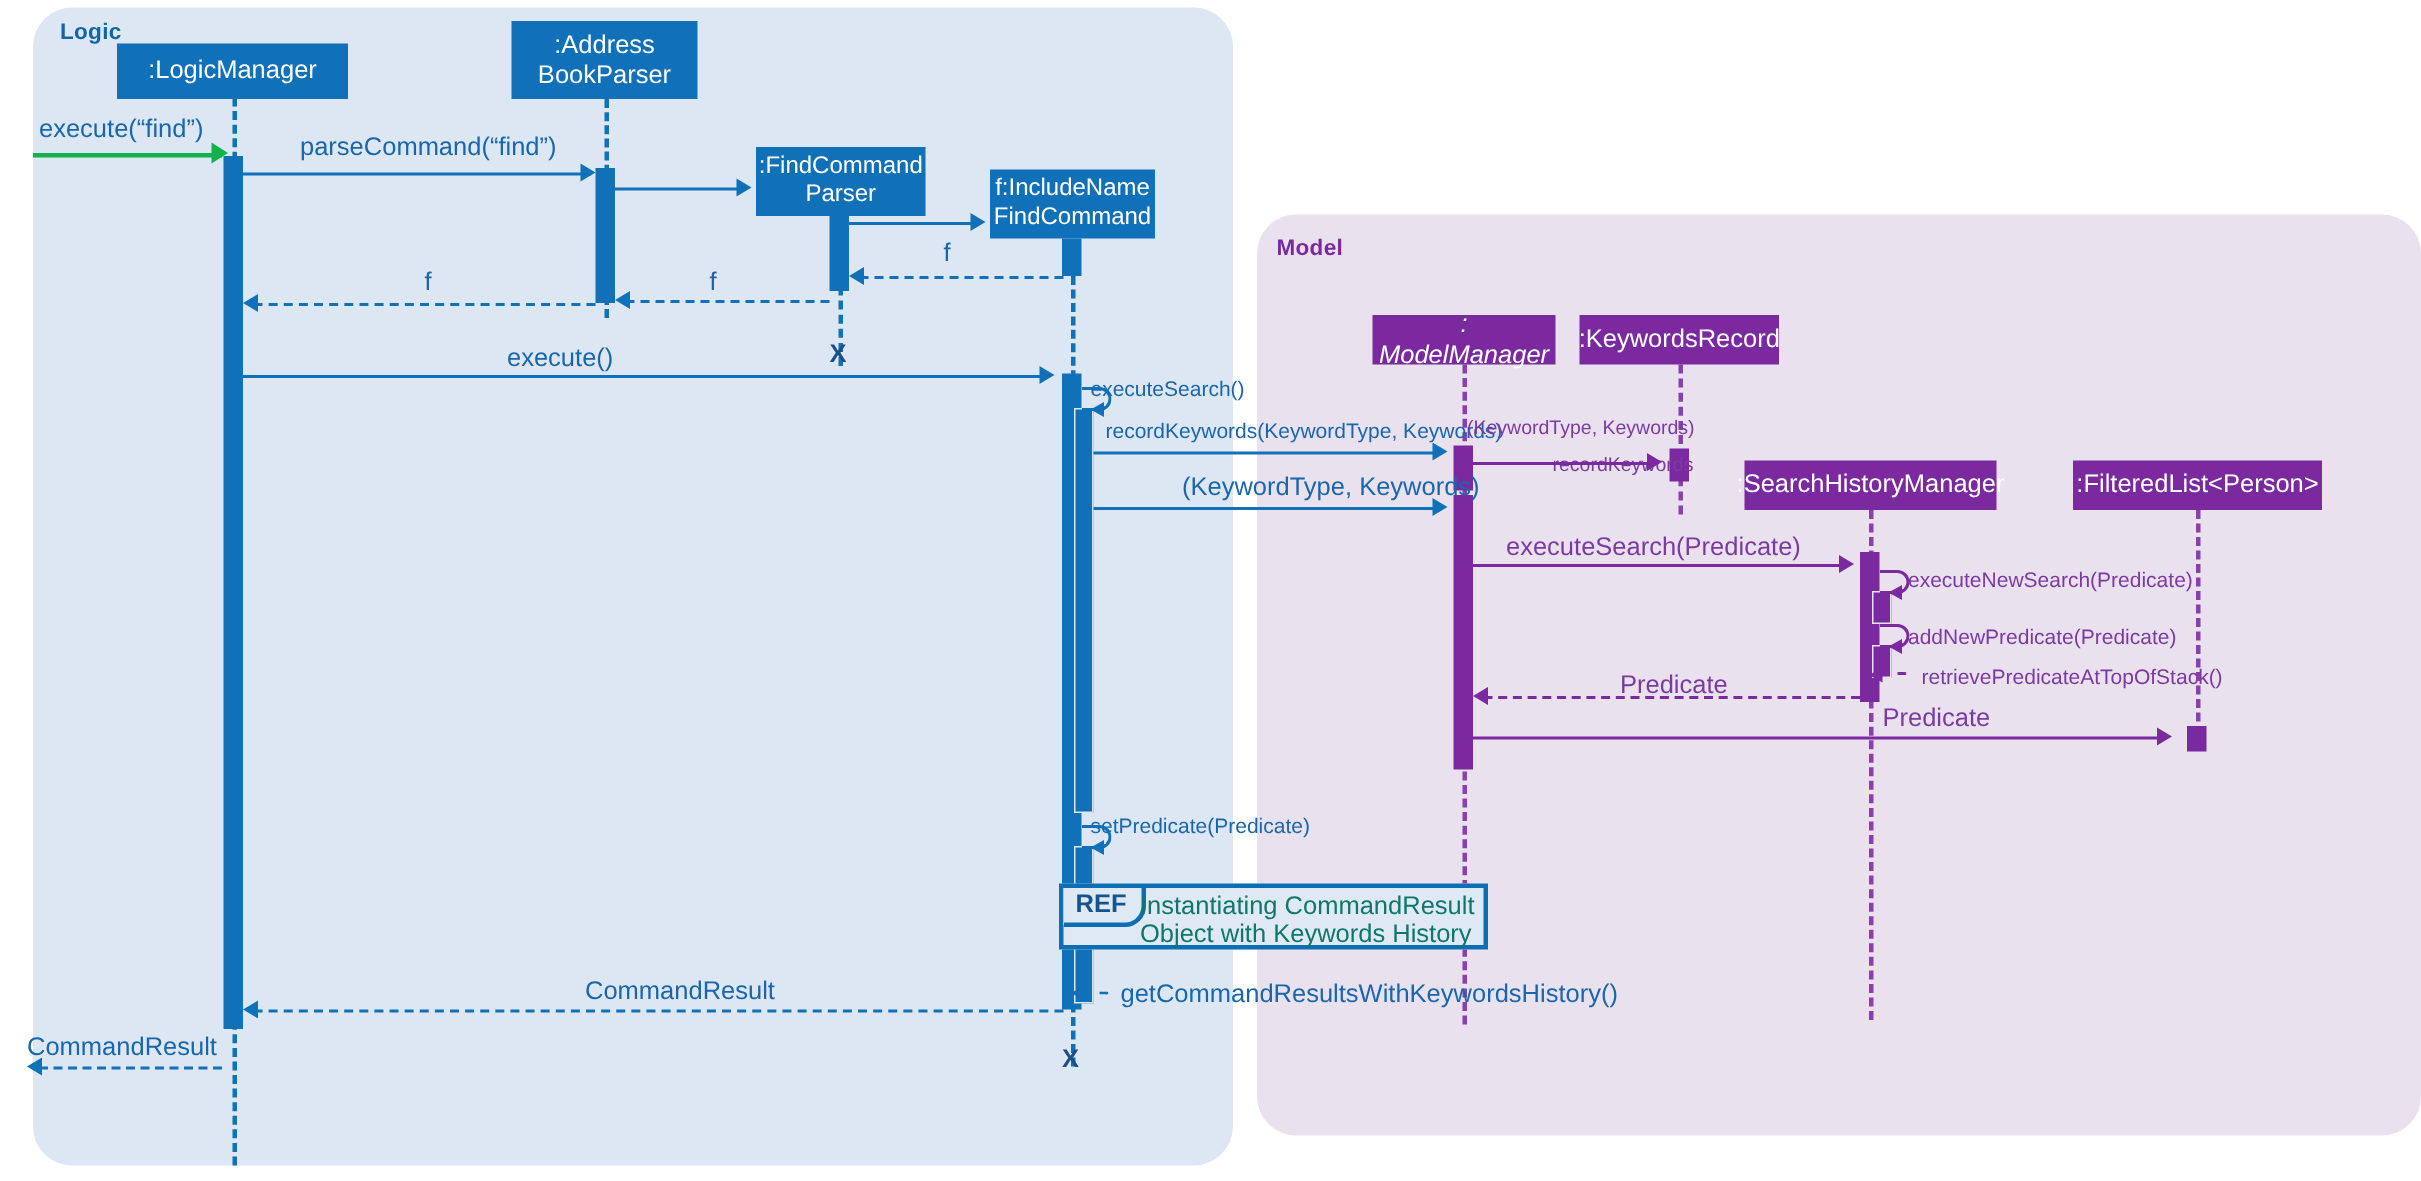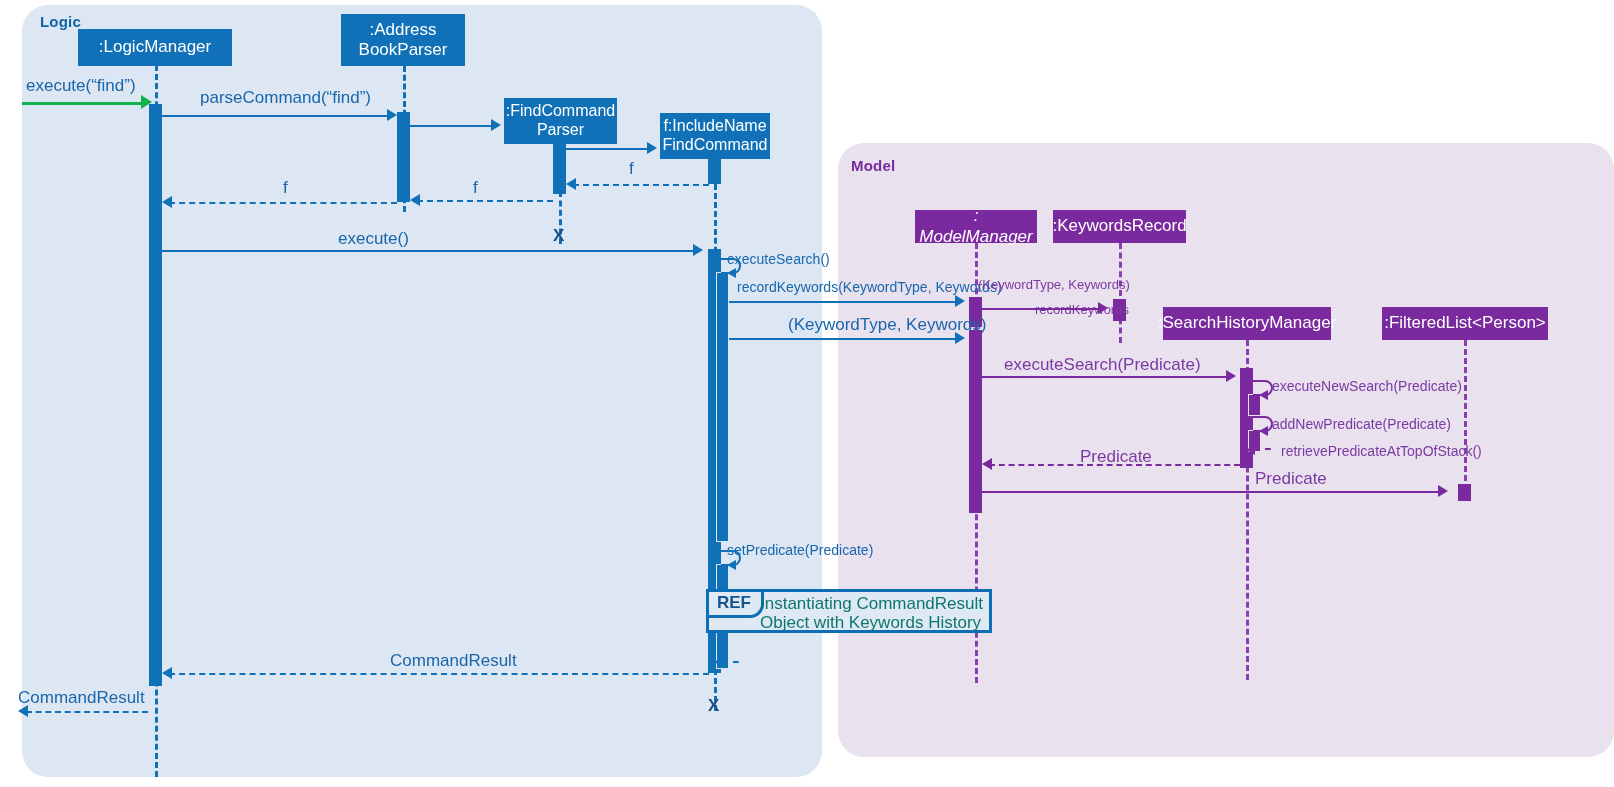--- a/index.html
+++ b/index.html
@@ -207,20 +207,21 @@
 
   <div class="lbl sm" style="left:727px;top:542px;color:#1966ad;">setPredicate(Predicate)</div>
   <div class="selfloop" style="left:721px;top:550px;width:20px;height:16px;border-width:2px;border-color:#1171b8;"></div>
   <div class="arrowhead" style="left:727px;top:560px;border-top:5px solid transparent;border-bottom:5px solid transparent;border-right:9px solid #1171b8;"></div>
 
   <div class="refbox" style="left:706px;top:589px;width:286px;height:44px;"></div>
   <div class="reftag" style="left:709px;top:592px;">REF</div>
   <div class="reftext" style="left:760px;top:593px;">Instantiating CommandResult</div>
   <div class="reftext" style="left:760px;top:612px;">Object with Keywords History</div>
 
+  <div class="lbl" style="left:747px;top:653px;color:#1966ad;">getCommandResultsWithKeywordsHistory()</div>
   <div class="selfloop" style="left:721px;top:661px;width:18px;height:1px;border-width:2px;border-style:dashed;border-color:#1171b8;border-left:none;border-bottom:none;"></div>
   <div class="arrowhead" style="left:714px;top:657px;border-top:5px solid transparent;border-bottom:5px solid transparent;border-right:9px solid #1171b8;"></div>
 
   <div class="lbl" style="left:390px;top:651px;color:#1966ad;">CommandResult</div>
   <div class="msg dashed" style="left:169px;top:673px;width:540px;border-color:#1171b8;"></div>
   <div class="arrowhead" style="left:162px;top:667px;border-top:6px solid transparent;border-bottom:6px solid transparent;border-right:10px solid #1171b8;"></div>
 
   <div class="xmark" style="left:708px;top:696px;color:#1b4f8a;">X</div>
 
   <div class="lbl" style="left:18px;top:688px;color:#1966ad;">CommandResult</div>

